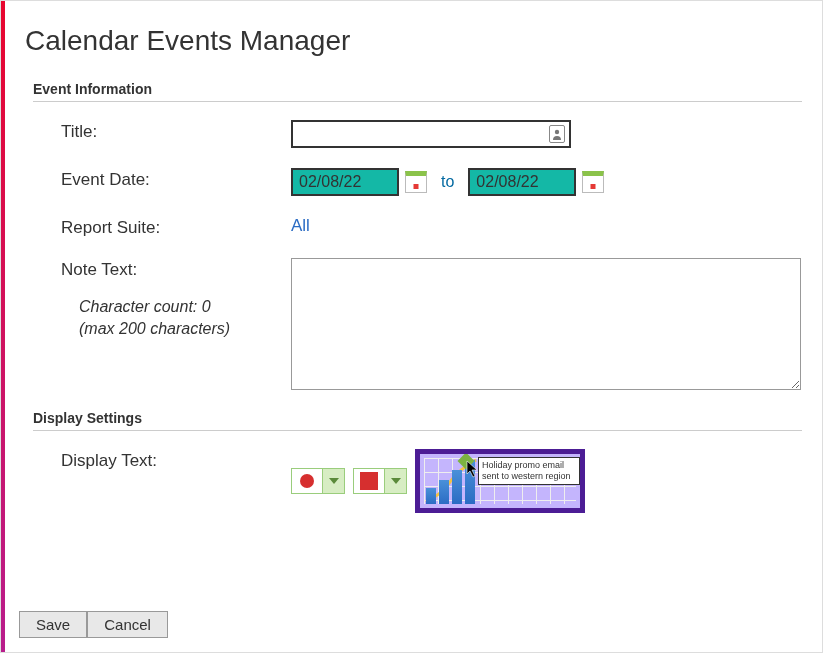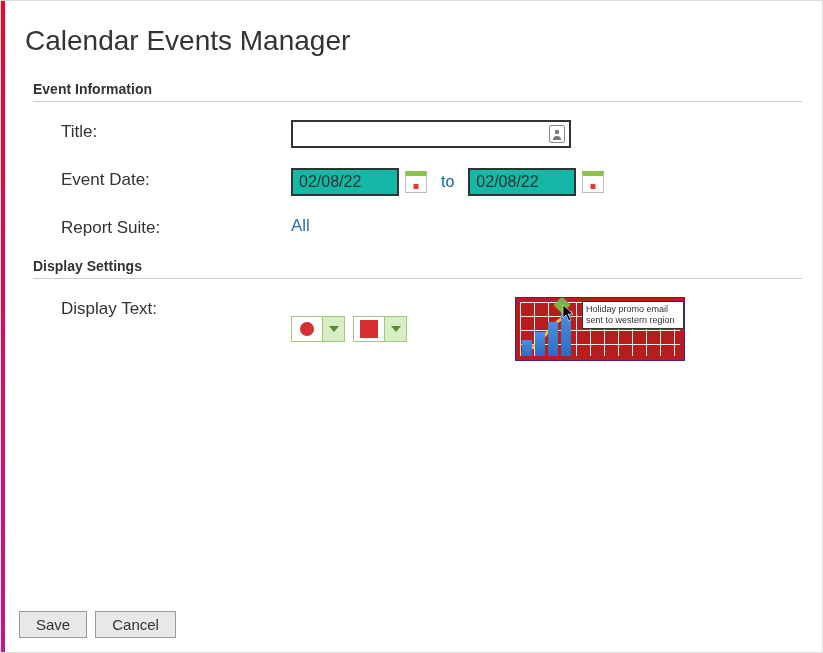--- a/index.html
+++ b/index.html
@@ -169,25 +169,24 @@
       width: 22px;
       height: 100%;
       background: #d7edc3;
       display: flex;
       align-items: center;
       justify-content: center;
       border-left: 1px solid #9acd7c;
     }
     .picker-arrow svg { display:block; }
     .preview-box {
-      margin-left: 100px;
       width: 170px;
       height: 64px;
-      border: 1px solid #4c1d95;
-      background: #b91c1c;
+      border: 5px solid #4c1d95;
+      background: #c4b5fd;
       position: relative;
       overflow: hidden;
     }
     .preview-grid {
       position: absolute;
       inset: 4px;
       background-image:
         linear-gradient(to right, #eee 1px, transparent 1px),
         linear-gradient(to bottom, #eee 1px, transparent 1px);
       background-size: 14px 14px;
@@ -230,21 +229,20 @@
       font-size: 9px;
       line-height: 1.2;
       padding: 2px 3px;
       color: #333;
     }
     .button-bar {
       position: absolute;
       bottom: 14px;
       left: 18px;
       display: flex;
-      gap: 8px;
     }
     button.action-btn {
       border: 1px solid #999;
       background: #e8e8e8;
       padding: 4px 16px;
       font-size: 15px;
       color: #333;
       cursor: pointer;
       font-family: inherit;
     }
@@ -285,20 +283,32 @@
     </div>
   </div>
 
   <div class="form-row">
     <div class="form-label">Report Suite:</div>
     <div class="form-value">
       <span class="link-style">All</span>
     </div>
   </div>
 
+  <div class="form-row">
+    <div class="form-label">
+      <span>Note Text:</span>
+      <div class="sub-label">
+        <div>Character count: 0</div>
+        <div>(max 200 characters)</div>
+      </div>
+    </div>
+    <div class="form-value">
+      <textarea class="note-input" style=""></textarea>
+    </div>
+  </div>
 
   <div class="section-heading">Display Settings</div>
 
   <div class="form-row">
     <div class="form-label">Display Text:</div>
     <div class="form-value display-row">
       <div class="picker">
         <div class="picker-swatch">
             <div class="swatch-circle"></div>
           </div>

